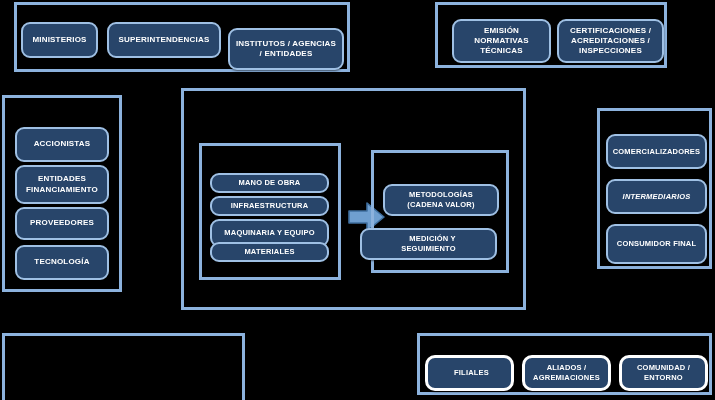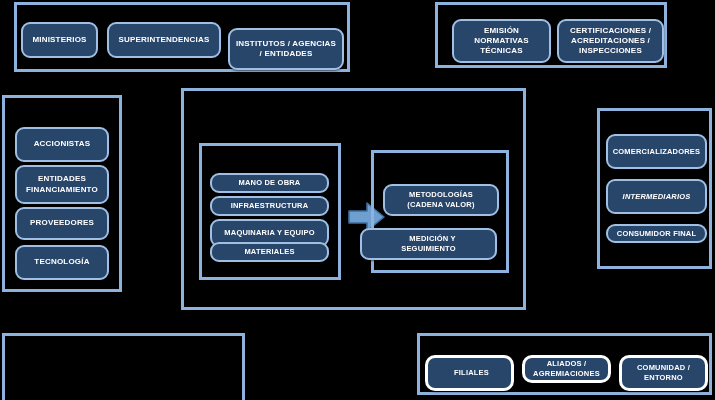--- a/index.html
+++ b/index.html
@@ -109,26 +109,26 @@
   </div>
   <div class="card sm" style="left:383px; top:184px; width:116px; height:32px;">METODOLOGÍAS
 (CADENA VALOR)</div>
   <div class="card sm" style="left:360px; top:228px; width:137px; height:32px;text-align:right;">MEDICIÓN Y
 SEGUIMIENTO</div>
 
   <div class="group" style="left:597px; top:108px; width:115px; height:161px;">
   </div>
   <div class="card sm" style="left:606px; top:134px; width:101px; height:35px;">COMERCIALIZADORES</div>
   <div class="card sm" style="left:606px; top:179px; width:101px; height:35px;font-style:italic;">INTERMEDIARIOS</div>
-  <div class="card sm" style="left:606px; top:224px; width:101px; height:19px;">CONSUMIDOR FINAL</div>
+  <div class="card sm" style="left:606px; top:224px; width:101px; height:40px;">CONSUMIDOR FINAL</div>
 
   <div class="group" style="left:2px; top:333px; width:243px; height:72px;">
   </div>
 
   <div class="group" style="left:417px; top:333px; width:295px; height:62px;">
   </div>
   <div class="card white-edge sm" style="left:425px; top:355px; width:89px; height:36px;padding-left:8px;">FILIALES</div>
-  <div class="card white-edge sm" style="left:522px; top:355px; width:89px; height:28px;">ALIADOS /
+  <div class="card white-edge sm" style="left:522px; top:355px; width:89px; height:36px;">ALIADOS /
 AGREMIACIONES</div>
   <div class="card white-edge sm" style="left:619px; top:355px; width:89px; height:36px;">COMUNIDAD /
 ENTORNO</div>
 
 </div>
 
 </body></html>

